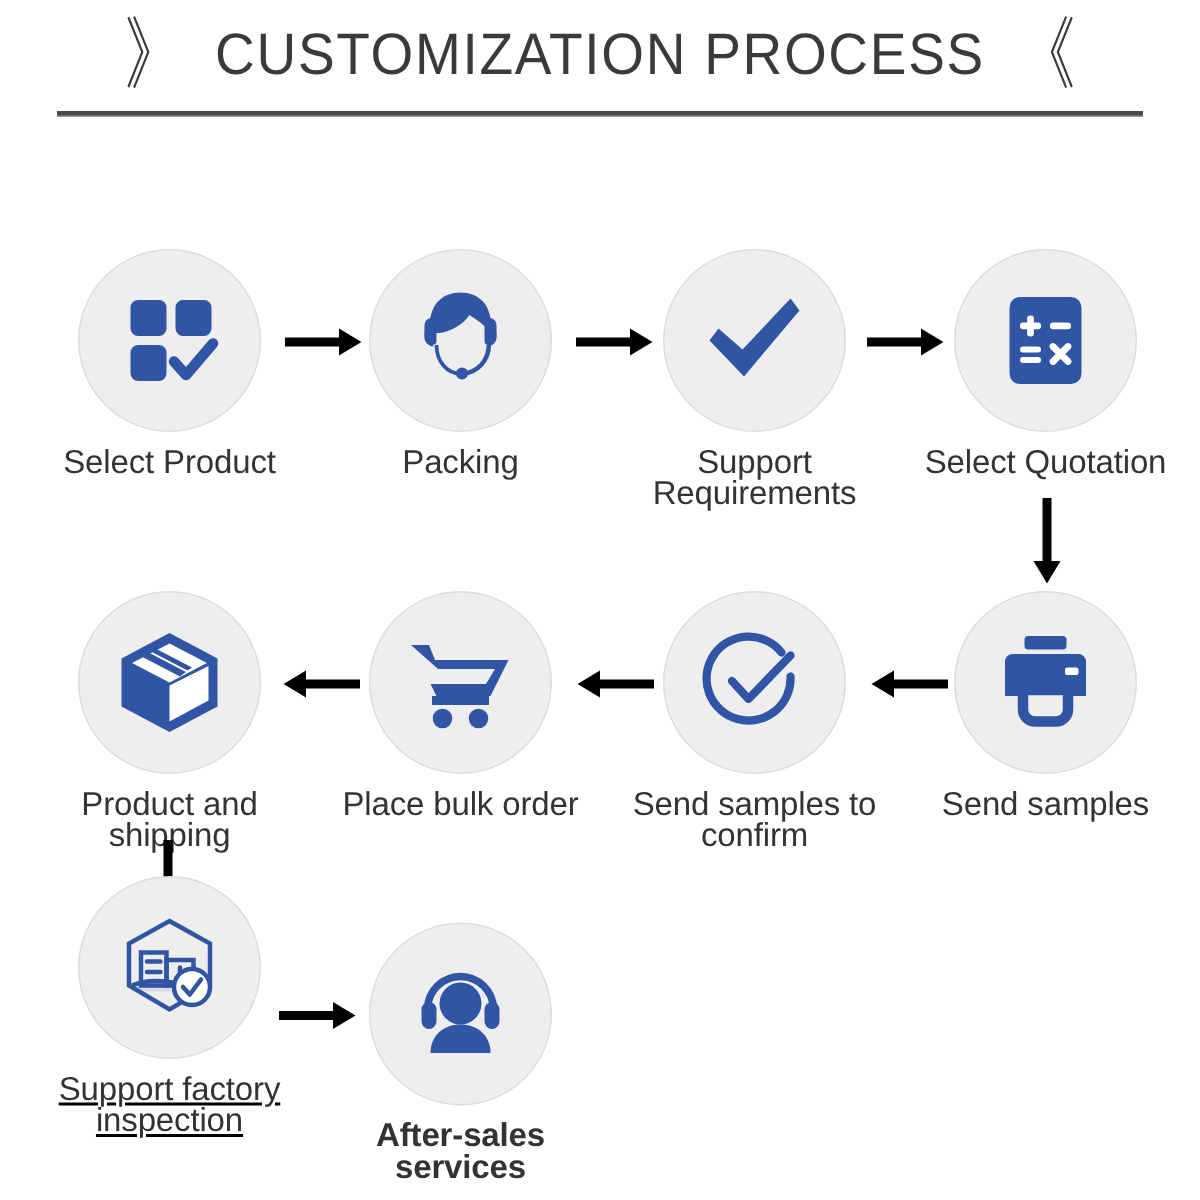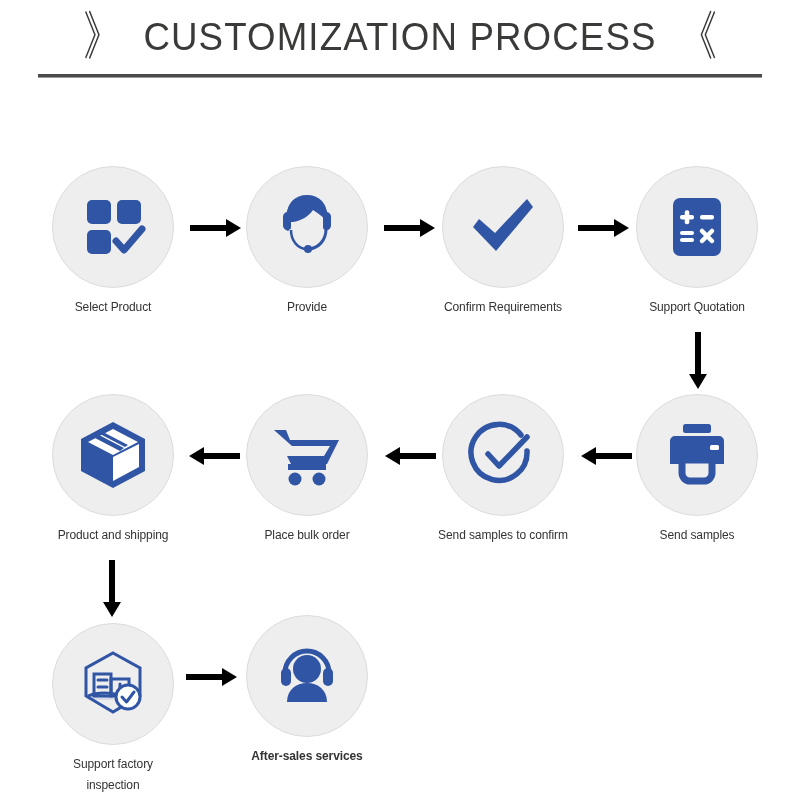--- a/index.html
+++ b/index.html
@@ -80,21 +80,21 @@
     background: #eeeeee;
     border: 1px solid #dcdcdc;
     box-sizing: border-box;
     display: flex;
     align-items: center;
     justify-content: center;
   }
   .circle svg { display: block; }
   .node-label {
     margin-top: 9px;
-    font-size: 12px;
+    font-size: 22px;
     line-height: 21px;
     color: #333333;
     font-family: "Liberation Sans", sans-serif;
     white-space: pre-line;
     letter-spacing: -0.1px;
   }
 
   
   .arrow {
     position: absolute;
@@ -141,39 +141,39 @@
         <path d="M38 8 C24 8 17 18 17 30 C17 35 18 39 20 42 C17 42 14 39 14 34 C14 30 16 27 19 26 C19 26 20 8 38 8 C56 8 57 26 57 26 C60 27 62 30 62 34 C62 39 59 42 56 42 C58 39 59 35 59 30 C59 18 52 8 38 8 Z" fill="#3055A4"></path>
         <path d="M18 26 C18 14 26 6 38 6 C50 6 58 14 58 26 L58 32 C54 28 49 24 44 21 C40 27 32 32 24 33 L18 33 Z" fill="#3055A4"></path>
         <path d="M14 28 C14 25 16 23 19 23 C21 23 22 24 22 26 L22 38 C22 40 21 41 19 41 C16 41 14 39 14 36 Z" fill="#3055A4"></path>
         <path d="M62 28 C62 25 60 23 57 23 C55 23 54 24 54 26 L54 38 C54 40 55 41 57 41 C60 41 62 39 62 36 Z" fill="#3055A4"></path>
         <path d="M57 40 C57 52 49 59 40 60" fill="none" stroke="#3055A4" stroke-width="3"></path>
         <circle cx="39" cy="60" r="4" fill="#3055A4"></circle>
         <path d="M22 41 C22 52 29 60 38 60" fill="none" stroke="#3055A4" stroke-width="2.5"></path>
       </svg>
     </span>
   </div>
-  <div class="node-label">Provide</div>
+  <div class="node-label">Packing</div>
 </div>
 
 <div class="arrow" style="left:384px; top:216px;">
   <svg width="52" height="24" viewBox="0 0 52 24">
     <path d="M0 12 H36" stroke="#000" stroke-width="6"></path>
     <path d="M36 3 L51 12 L36 21 Z" fill="#000"></path>
   </svg>
 </div>
 
 <div class="node" style="left:418px; top:166px;">
   <div class="circle">
     <span>
       <svg width="76" height="76" viewBox="0 0 76 76">
         <path d="M8 38 L14 30 L30 44 L62 10 L68 18 L31 62 Z" fill="#3055A4"></path>
       </svg>
     </span>
   </div>
-  <div class="node-label">Confirm Requirements</div>
+  <div class="node-label">Support Requirements</div>
 </div>
 
 <div class="arrow" style="left:578px; top:216px;">
   <svg width="52" height="24" viewBox="0 0 52 24">
     <path d="M0 12 H36" stroke="#000" stroke-width="6"></path>
     <path d="M36 3 L51 12 L36 21 Z" fill="#000"></path>
   </svg>
 </div>
 
 <div class="node" style="left:612px; top:166px;">
@@ -183,21 +183,21 @@
         <rect x="9" y="4" width="48" height="58" rx="7" fill="#3055A4"></rect>
         <rect x="16" y="21" width="14" height="4.5" rx="2" fill="#fff"></rect>
         <rect x="20.75" y="16.25" width="4.5" height="14" rx="2" fill="#fff"></rect>
         <rect x="36" y="21" width="14" height="4.5" rx="2" fill="#fff"></rect>
         <rect x="16" y="37" width="14" height="4" rx="2" fill="#fff"></rect>
         <rect x="16" y="44" width="14" height="4" rx="2" fill="#fff"></rect>
         <path d="M38 37 L48 47 M48 37 L38 47" stroke="#fff" stroke-width="4.5" stroke-linecap="round"></path>
       </svg>
     </span>
   </div>
-  <div class="node-label">Support Quotation</div>
+  <div class="node-label">Select Quotation</div>
 </div>
 
 <div class="arrow" style="left:686px; top:332px;">
   <svg width="24" height="58" viewBox="0 0 24 58">
     <path d="M12 0 V42" stroke="#000" stroke-width="6"></path>
     <path d="M3 42 L12 57 L21 42 Z" fill="#000"></path>
   </svg>
 </div>
 
 <div class="node" style="left:28px; top:394px;">
@@ -277,21 +277,21 @@
   <div class="node-label">Send samples</div>
 </div>
 
 <div class="arrow" style="left:100px; top:560px;">
   <svg width="24" height="58" viewBox="0 0 24 58">
     <path d="M12 0 V42" stroke="#000" stroke-width="6"></path>
     <path d="M3 42 L12 57 L21 42 Z" fill="#000"></path>
   </svg>
 </div>
 
-<div class="node" style="left:28px; top:623px;">
+<div class="node" style="left:28px; top:584px;text-decoration:underline;">
   <div class="circle">
     <span>
       <svg width="76" height="76" viewBox="0 0 76 76">
         <path d="M38 7 L65 22 L65 50 L38 66 L11 50 L11 22 Z" fill="none" stroke="#3055A4" stroke-width="3"></path>
         <path d="M19 28 H36 V50 H19 Z" fill="none" stroke="#3055A4" stroke-width="3"></path>
         <path d="M36 33 H54 V50 H36 Z" fill="none" stroke="#3055A4" stroke-width="3"></path>
         <path d="M23 34 H32" stroke="#3055A4" stroke-width="3" stroke-linecap="round"></path>
         <path d="M23 41 H32" stroke="#3055A4" stroke-width="3" stroke-linecap="round"></path>
         <path d="M45 38 V47" stroke="#3055A4" stroke-width="3" stroke-linecap="round"></path>
         <path d="M13 50 C24 46 40 46 55 52 L55 54 L13 54 Z" fill="#3055A4" opacity="0.12"></path>

